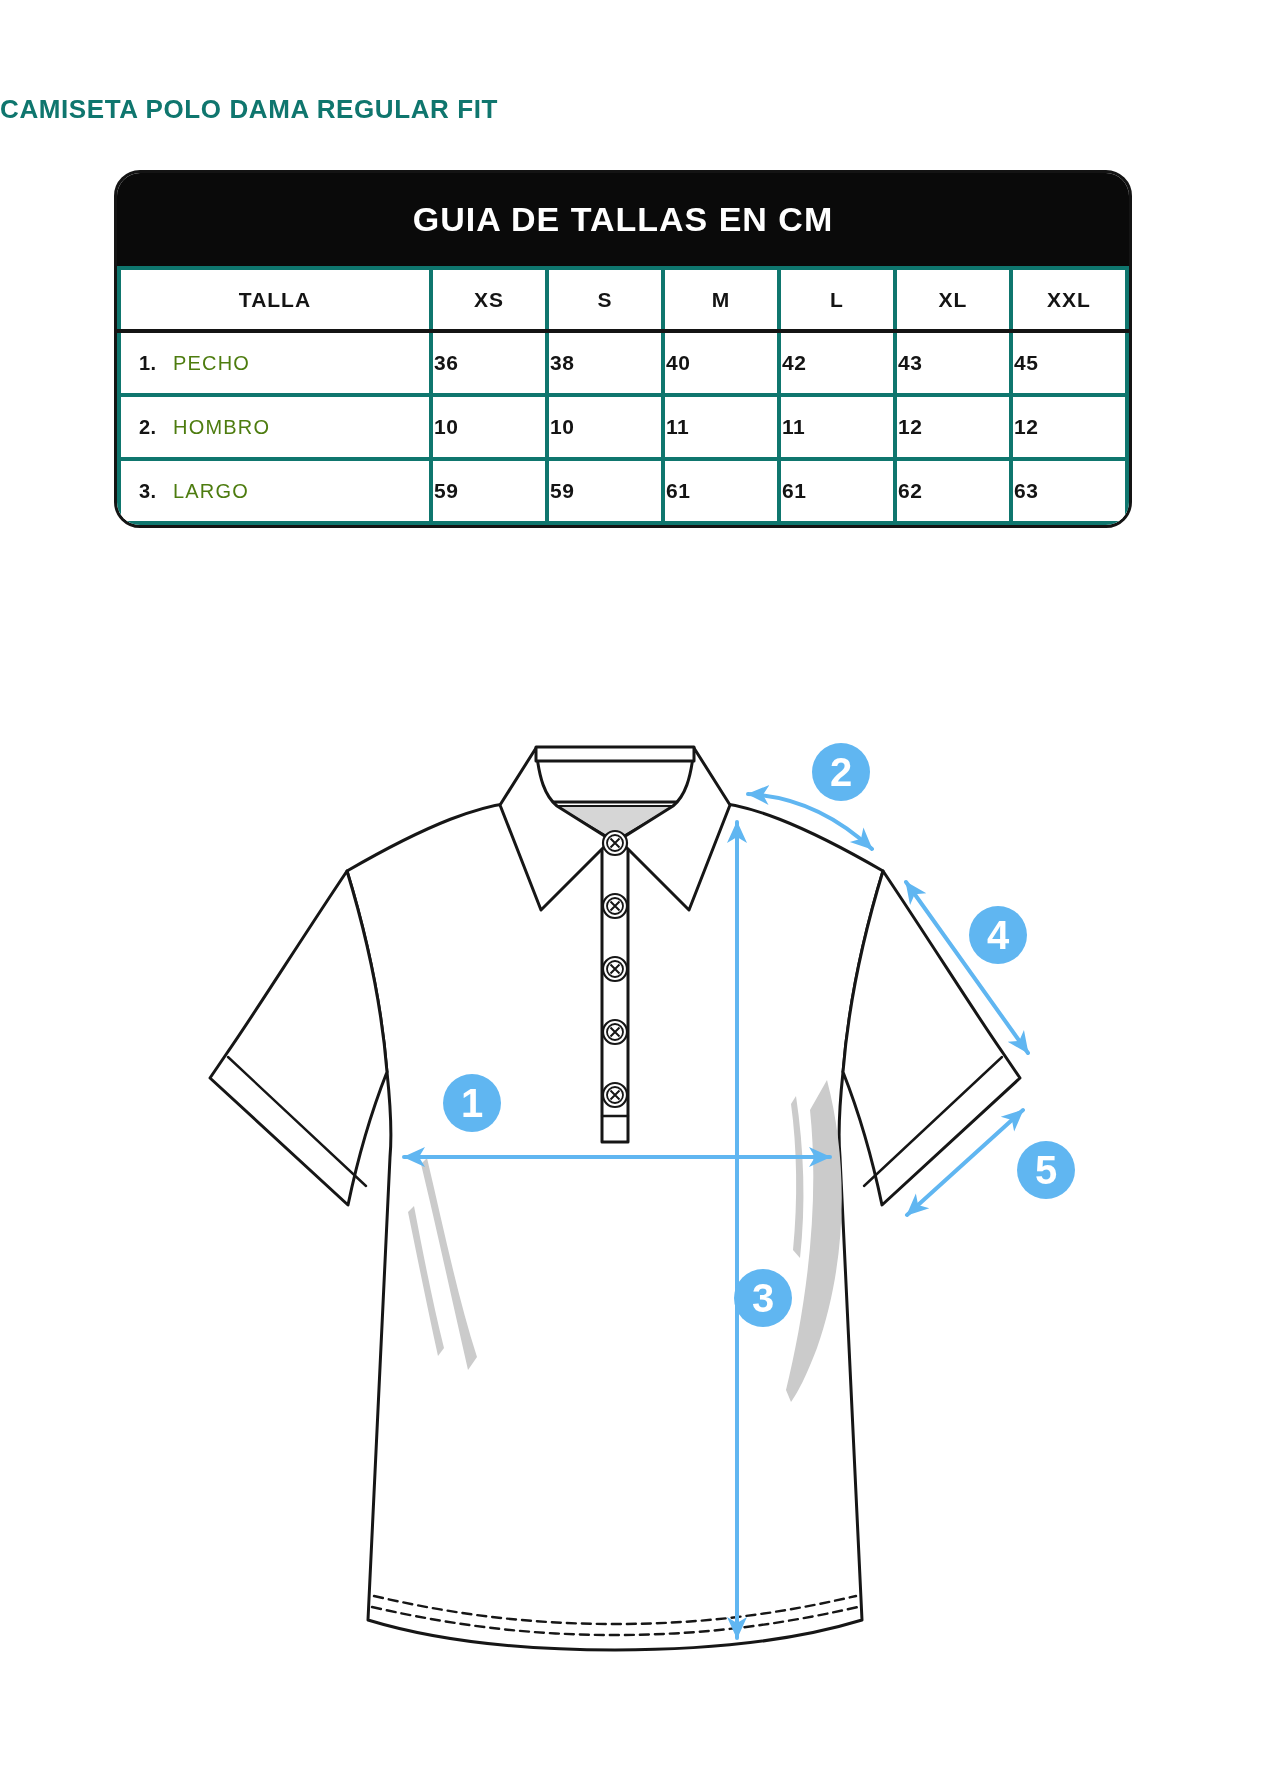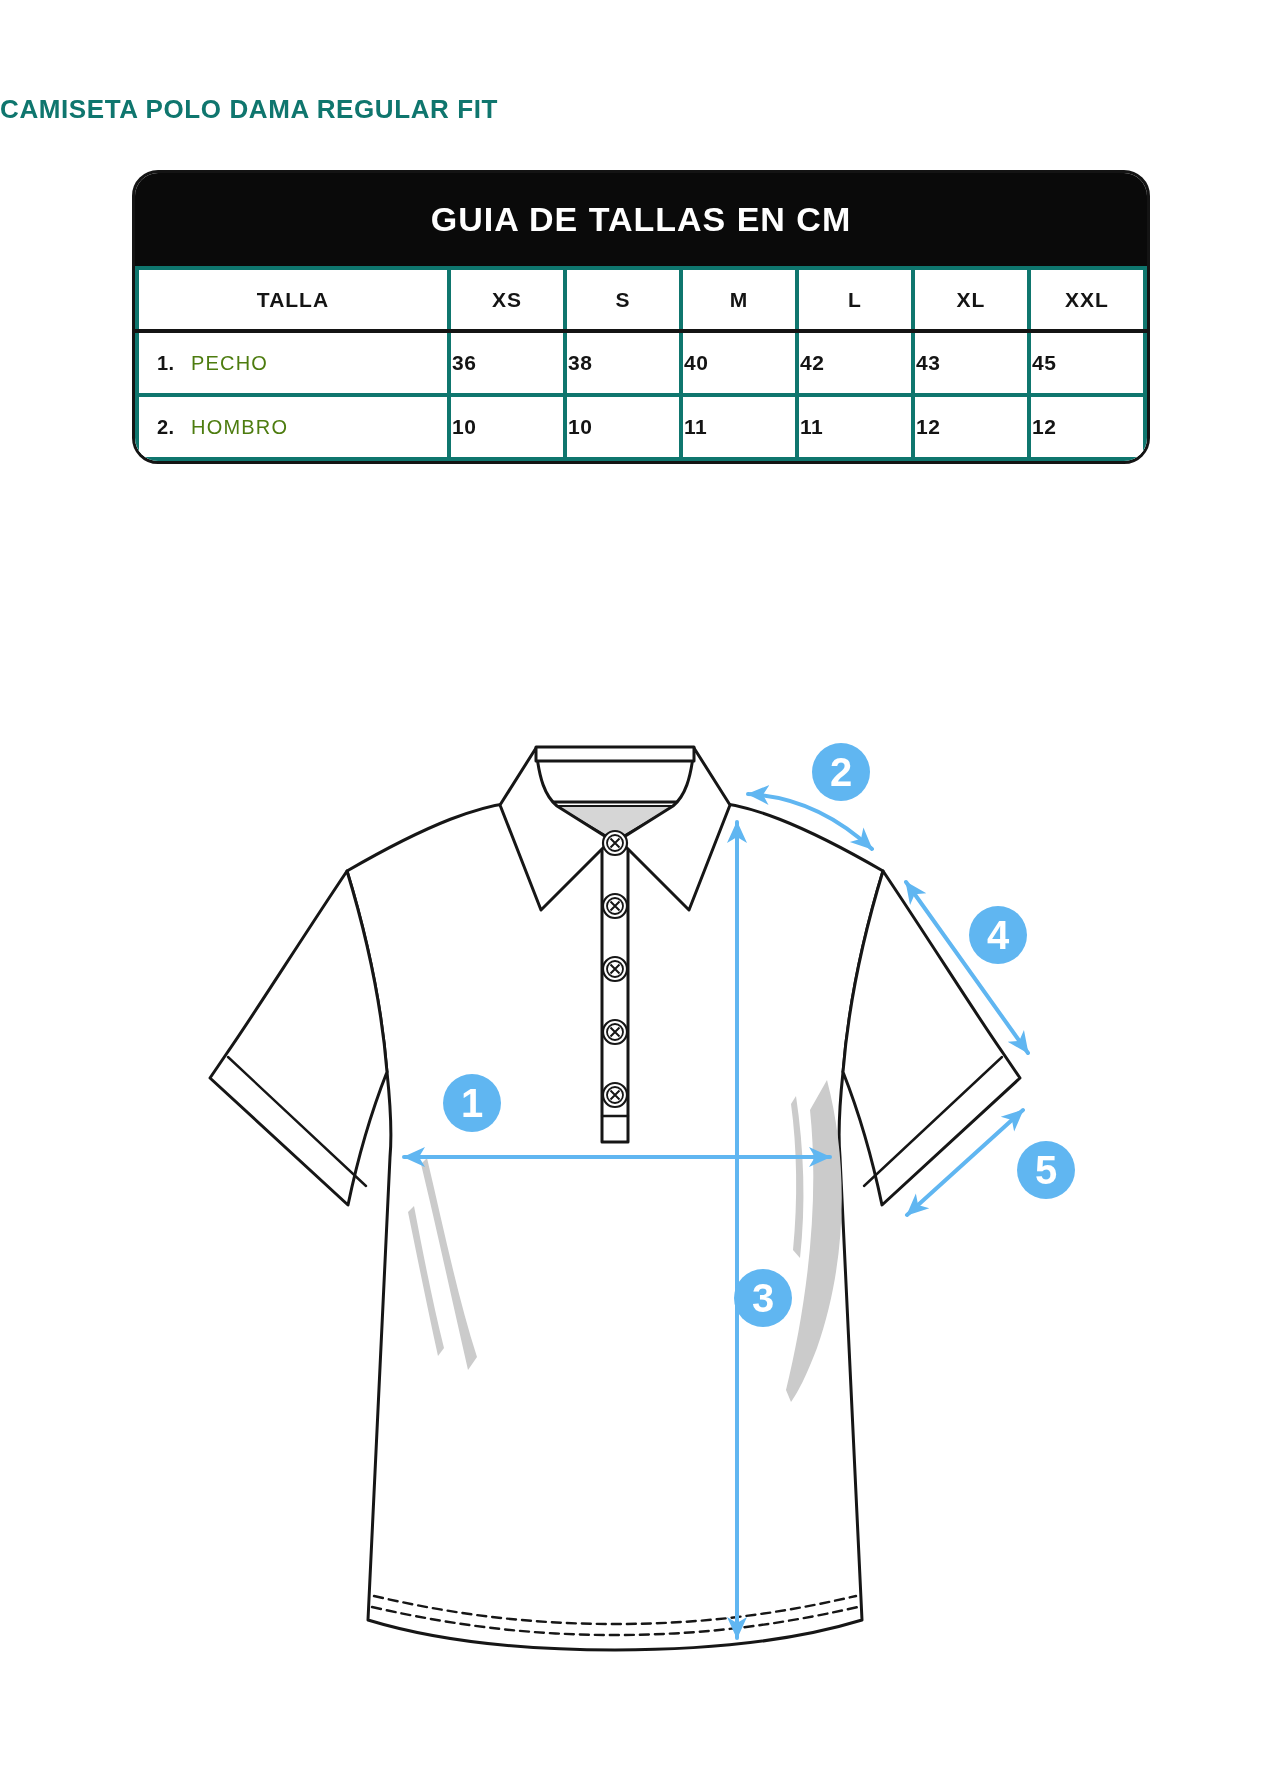--- a/index.html
+++ b/index.html
@@ -5,21 +5,21 @@
   html,body{margin:0;padding:0;background:#ffffff;}
   body{width:1270px;height:1772px;position:relative;font-family:"Liberation Sans",sans-serif;color:#141414;overflow:hidden;}
 
   
   .page-title{
     position:absolute;left:0;top:94px;width:1190px;
     text-align:left;font-size:26px;font-weight:bold;letter-spacing:.6px;color:#0f766e;
   }
 
   
-  .tbl-wrap{position:absolute;left:132px;top:170px;width:1018px;}
+  .tbl-wrap{position:absolute;left:114px;top:170px;width:1018px;}
   .tbl-frame{
     border:3px solid #141414;border-radius:26px;overflow:hidden;background:#fff;
   }
   .tbl-header{
     height:93px;background:#0a0a0a;color:#ffffff;
     display:flex;align-items:center;justify-content:center;
     font-size:34px;font-weight:bold;letter-spacing:1px;
   }
   table.sizes{border-collapse:collapse;width:100%;table-layout:fixed;}
   table.sizes col.c-label{width:312px;}
@@ -88,20 +88,29 @@
         </tr>
         <tr>
           <td class="lbl"><span class="num">2.</span><span class="txt">HOMBRO</span></td>
           <td>10</td>
           <td>10</td>
           <td>11</td>
           <td>11</td>
           <td>12</td>
           <td>12</td>
         </tr>
+        <tr>
+          <td class="lbl"><span class="num">3.</span><span class="txt">LARGO</span></td>
+          <td>59</td>
+          <td>59</td>
+          <td>61</td>
+          <td>61</td>
+          <td>62</td>
+          <td>63</td>
+        </tr>
       </tbody>
     </table>
   </div>
 </div>
 
 <div class="diagram">
 <svg width="900" height="930" viewBox="190 735 900 930" xmlns="http://www.w3.org/2000/svg">
   <defs>
     <marker id="ah" markerUnits="userSpaceOnUse" markerWidth="34" markerHeight="30" refX="21" refY="12" orient="auto-start-reverse">
       <path d="M0,2 L22,12 L0,22 L6,12 Z" fill="#60B6F1"></path>

